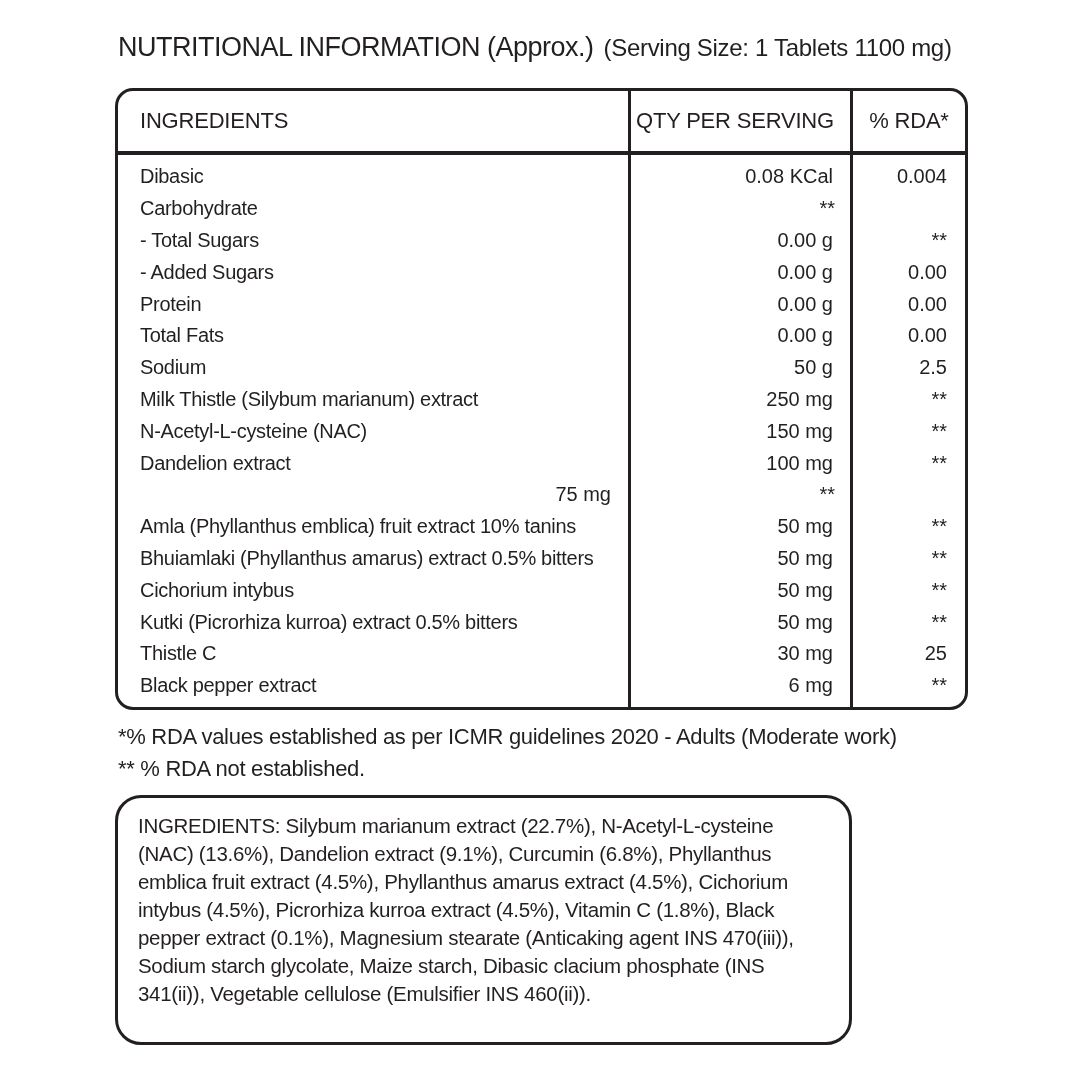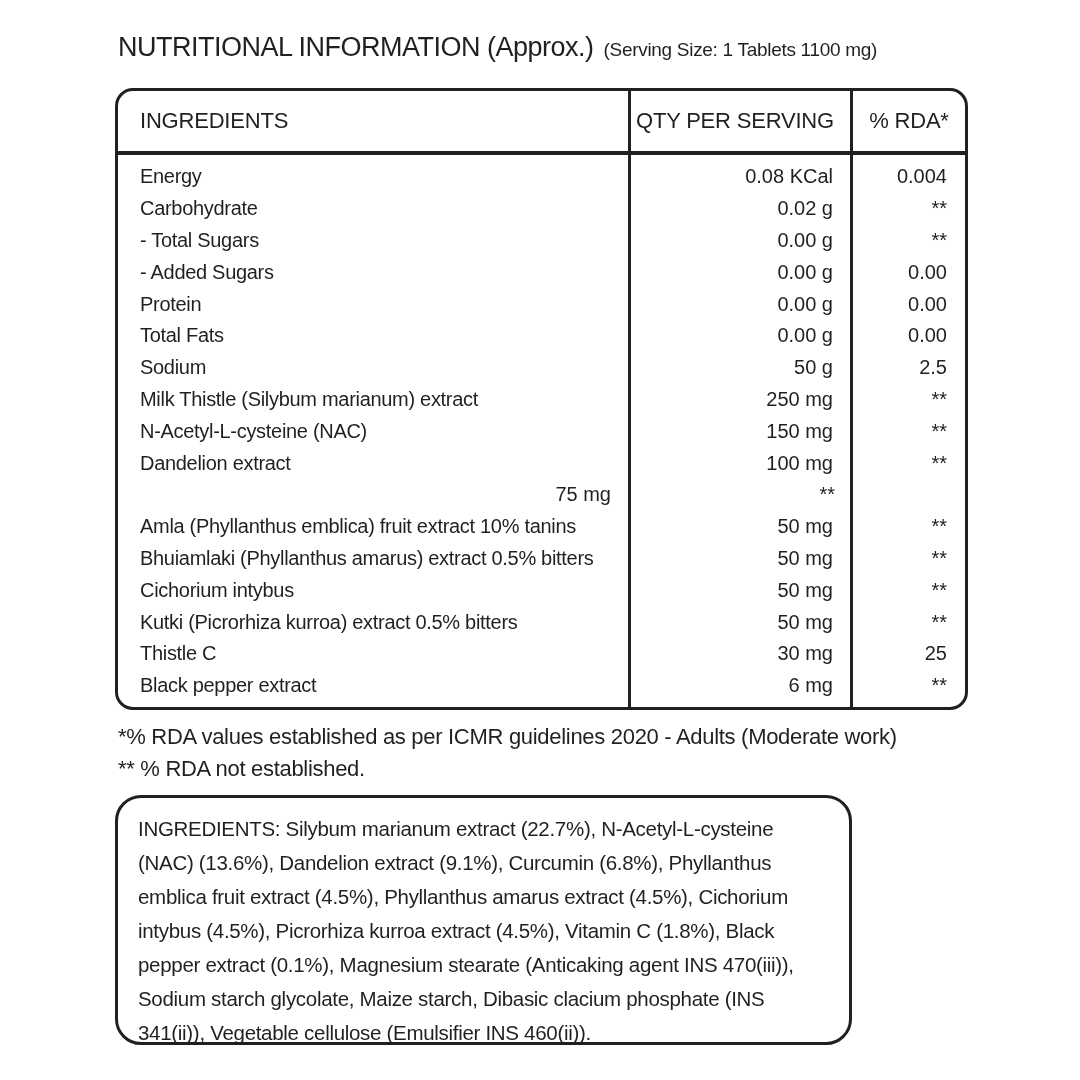--- a/index.html
+++ b/index.html
@@ -26,21 +26,21 @@
     align-items: baseline;
     gap: 10px;
     white-space: nowrap;
   }
   .title-main {
     font-size: 27px;
     letter-spacing: -0.5px;
     font-weight: 400;
   }
   .title-serving {
-    font-size: 19px;
+    font-size: 24px;
     letter-spacing: -0.3px;
   }
 
   
   .ntable {
     position: absolute;
     left: 115px;
     top: 88px;
     width: 853px;
     height: 622px;
@@ -112,21 +112,21 @@
     width: 737px;
     height: 250px;
     border: 3px solid #231f20;
     border-radius: 26px;
     box-sizing: border-box;
     padding: 14px 20px 0 20px;
   }
   .ingredients-text {
     margin: 0;
     font-size: 20.5px;
-    line-height: 34px;
+    line-height: 28px;
     letter-spacing: -0.3px;
   }
 </style>
 </head>
 <body>
 
 <div class="page">
 
   <div class="title-row">
     <span class="title-main">NUTRITIONAL INFORMATION (Approx.)</span>
@@ -134,27 +134,26 @@
   </div>
 
   <div class="ntable">
     <div class="thead">
       <div class="th c1">INGREDIENTS</div>
       <div class="th c2">QTY PER SERVING</div>
       <div class="th c3">% RDA*</div>
     </div>
     <div class="tbody">
       <div class="tr">
-        <div class="td c1">Energy</div>
+        <div class="td c1">Dibasic</div>
         <div class="td c2">0.08 KCal</div>
         <div class="td c3">0.004</div>
       </div>
       <div class="tr">
         <div class="td c1">Carbohydrate</div>
-        <div class="td c2">0.02 g</div>
         <div class="td c3">**</div>
       </div>
       <div class="tr">
         <div class="td c1">- Total Sugars</div>
         <div class="td c2">0.00 g</div>
         <div class="td c3">**</div>
       </div>
       <div class="tr">
         <div class="td c1">- Added Sugars</div>
         <div class="td c2">0.00 g</div>

